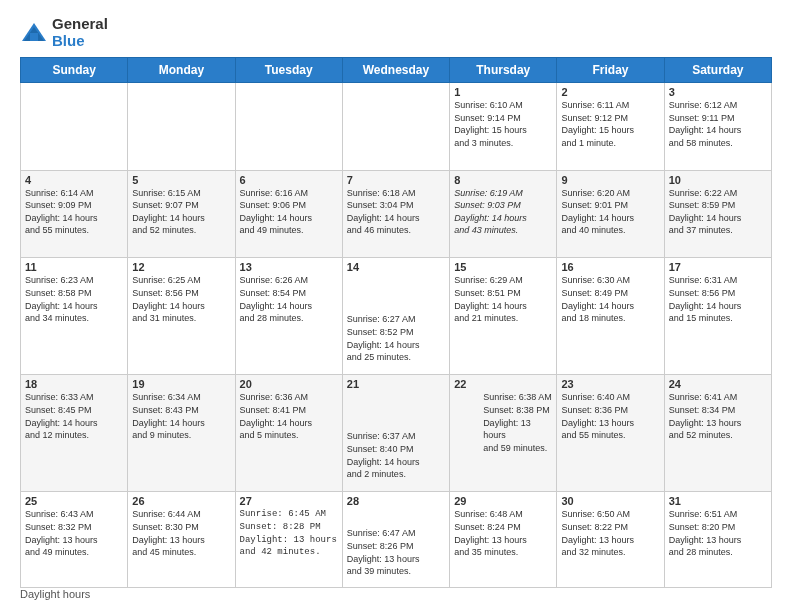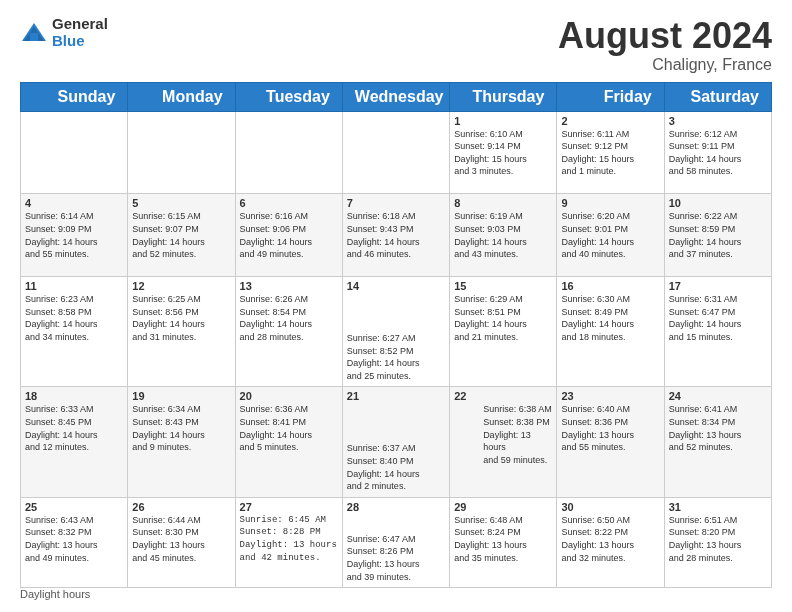--- a/index.html
+++ b/index.html
@@ -63,24 +63,24 @@
     .calendar {
       flex: 1;
       border: 1px solid #ccc;
       border-collapse: collapse;
       width: 100%;
       table-layout: fixed;
     }
     .calendar th {
       background: #2a7dc9;
       color: #fff;
-      font-size: 16px;
+      font-size: 12px;
       font-weight: bold;
       padding: 5px 12px;
-      text-align: right;
+      text-align: center;
       border: 1px solid #1e6aad;
     }
     .calendar td {
       border: 1px solid #ccc;
       vertical-align: top;
       padding: 3px 4px;
       font-size: 9.5px;
       color: #333;
       background: #fff;
       height: 82px;
@@ -117,24 +117,20 @@
       <svg class="logo-icon" viewBox="0 0 28 28">
         <polygon points="14,4 26,22 2,22" fill="#2a7dc9"></polygon>
         <polygon points="14,8 24,22 4,22" fill="#1e6aad"></polygon>
         <rect x="10" y="14" width="8" height="8" fill="#2a7dc9"></rect>
       </svg>
       <div class="logo-text">
         <span class="logo-general">General</span>
         <span class="logo-blue">Blue</span>
       </div>
     </div>
-    <div class="title-section">
-      <div class="month-year">August 2024</div>
-      <div class="location">Chaligny, France</div>
-    </div>
   </div>
 
   <table class="calendar">
     <thead>
       <tr>
       <th>Sunday</th>
           <th>Monday</th>
           <th>Tuesday</th>
           <th>Wednesday</th>
           <th>Thursday</th>
@@ -188,27 +184,27 @@
           <td>
             <span class="day-number">6</span>
             <div class="day-info" style="white-space: pre-line;">Sunrise: 6:16 AM
 Sunset: 9:06 PM
 Daylight: 14 hours
 and 49 minutes.</div>
           </td>
           <td>
             <span class="day-number">7</span>
             <div class="day-info" style="white-space: pre-line;">Sunrise: 6:18 AM
-Sunset: 9:43 PM
+Sunset: 3:04 PM
 Daylight: 14 hours
 and 46 minutes.</div>
           </td>
           <td>
             <span class="day-number">8</span>
-            <div class="day-info" style="white-space: pre-line;">Sunrise: 6:19 AM
+            <div class="day-info" style="white-space: pre-line; font-style: italic;">Sunrise: 6:19 AM
 Sunset: 9:03 PM
 Daylight: 14 hours
 and 43 minutes.</div>
           </td>
           <td>
             <span class="day-number">9</span>
             <div class="day-info" style="white-space: pre-line;">Sunrise: 6:20 AM
 Sunset: 9:01 PM
 Daylight: 14 hours
 and 40 minutes.</div>
@@ -260,21 +256,21 @@
           <td>
             <span class="day-number">16</span>
             <div class="day-info" style="white-space: pre-line;">Sunrise: 6:30 AM
 Sunset: 8:49 PM
 Daylight: 14 hours
 and 18 minutes.</div>
           </td>
           <td>
             <span class="day-number">17</span>
             <div class="day-info" style="white-space: pre-line;">Sunrise: 6:31 AM
-Sunset: 6:47 PM
+Sunset: 8:56 PM
 Daylight: 14 hours
 and 15 minutes.</div>
           </td>
         </tr>
         <tr>
           <td>
             <span class="day-number">18</span>
             <div class="day-info" style="white-space: pre-line;">Sunrise: 6:33 AM
 Sunset: 8:45 PM
 Daylight: 14 hours

